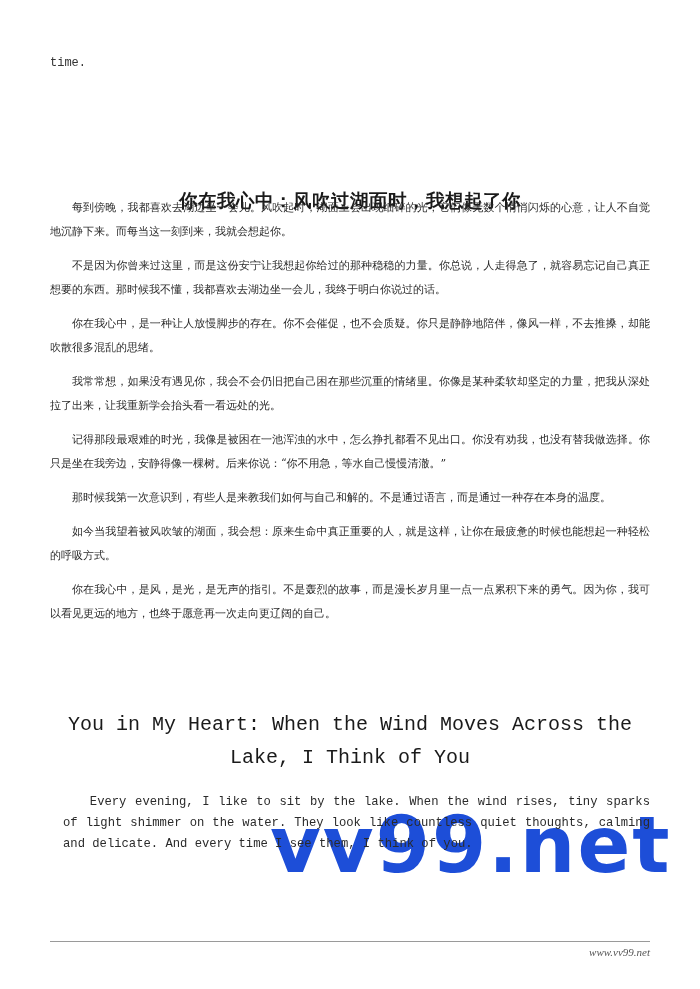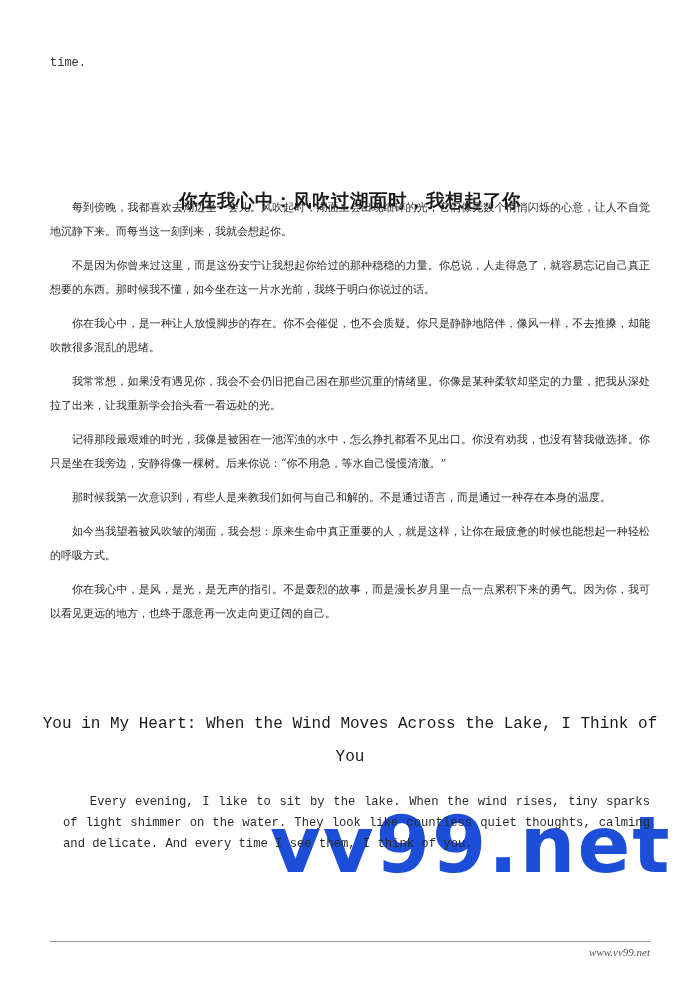--- a/index.html
+++ b/index.html
@@ -56,21 +56,21 @@
       text-indent: 2em;
       text-align: justify;
     }
     .en-title {
       position: absolute;
       left: 40px;
       width: 620px;
       top: 708px;
       text-align: center;
       font-family: "Liberation Mono", "DejaVu Sans Mono", monospace;
-      font-size: 16px;
+      font-size: 20px;
       line-height: 33px;
       color: #1a1a1a;
     }
     .en-body {
       position: absolute;
       left: 50px;
       top: 792px;
       width: 600px;
       font-family: "Liberation Mono", "DejaVu Sans Mono", monospace;
       font-size: 12.2px;
@@ -117,21 +117,21 @@
 <body>
 
 <div class="page">
 
   <div class="carry-over">time.</div>
 
   <div class="zh-title">你在我心中：风吹过湖面时，我想起了你</div>
 
   <div class="zh-body">
     <p>每到傍晚，我都喜欢去湖边坐一会儿。风吹起时，湖面上会出现细碎的光，它们像无数个悄悄闪烁的心意，让人不自觉地沉静下来。而每当这一刻到来，我就会想起你。</p>
-    <p>不是因为你曾来过这里，而是这份安宁让我想起你给过的那种稳稳的力量。你总说，人走得急了，就容易忘记自己真正想要的东西。那时候我不懂，如今坐在这一片水光前，我终于明白你说过的话。</p>
+    <p>不是因为你曾来过这里，而是这份安宁让我想起你给过的那种稳稳的力量。你总说，人走得急了，就容易忘记自己真正想要的东西。那时候我不懂，我都喜欢去湖边坐一会儿，我终于明白你说过的话。</p>
     <p>你在我心中，是一种让人放慢脚步的存在。你不会催促，也不会质疑。你只是静静地陪伴，像风一样，不去推搡，却能吹散很多混乱的思绪。</p>
     <p>我常常想，如果没有遇见你，我会不会仍旧把自己困在那些沉重的情绪里。你像是某种柔软却坚定的力量，把我从深处拉了出来，让我重新学会抬头看一看远处的光。</p>
     <p>记得那段最艰难的时光，我像是被困在一池浑浊的水中，怎么挣扎都看不见出口。你没有劝我，也没有替我做选择。你只是坐在我旁边，安静得像一棵树。后来你说：“你不用急，等水自己慢慢清澈。”</p>
     <p>那时候我第一次意识到，有些人是来教我们如何与自己和解的。不是通过语言，而是通过一种存在本身的温度。</p>
     <p>如今当我望着被风吹皱的湖面，我会想：原来生命中真正重要的人，就是这样，让你在最疲惫的时候也能想起一种轻松的呼吸方式。</p>
     <p>你在我心中，是风，是光，是无声的指引。不是轰烈的故事，而是漫长岁月里一点一点累积下来的勇气。因为你，我可以看见更远的地方，也终于愿意再一次走向更辽阔的自己。</p>
   </div>
 
   <div class="watermark">vv99.net</div>
 

